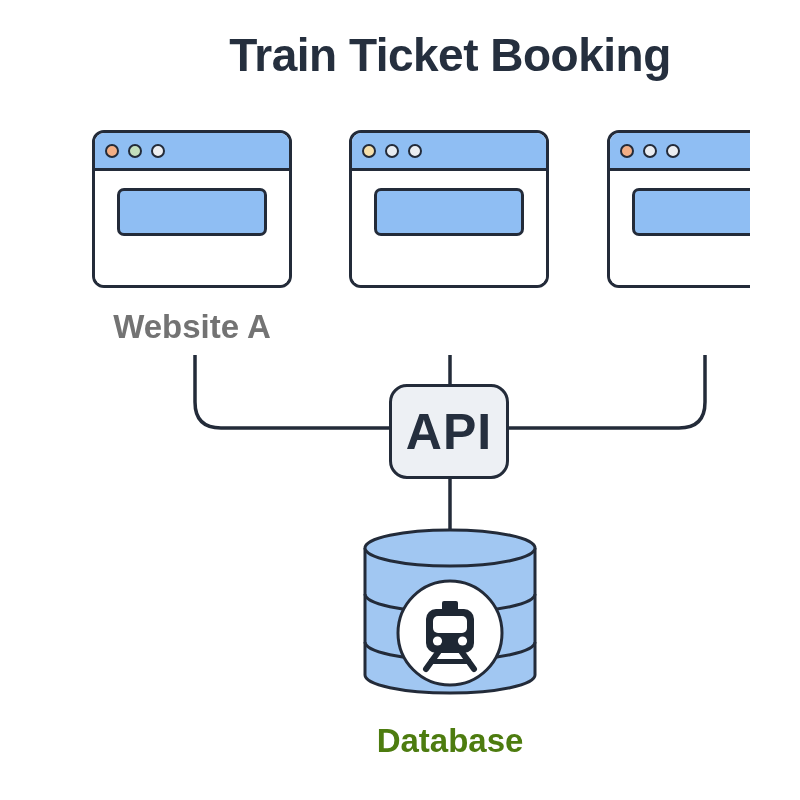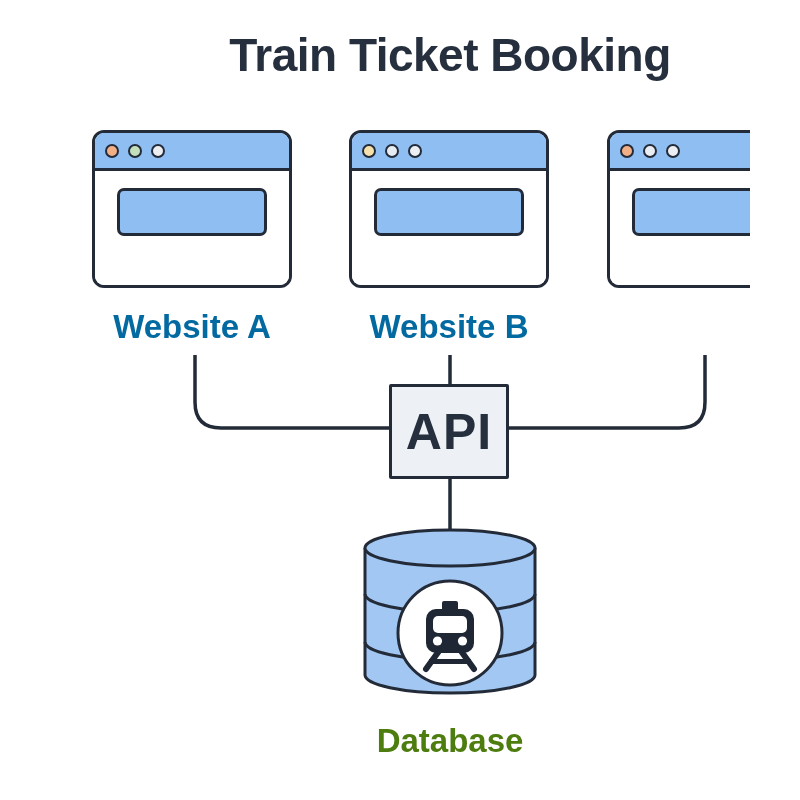--- a/index.html
+++ b/index.html
@@ -33,28 +33,28 @@
     border:2.8px solid #232B39;background:#fff;flex:0 0 auto;
   }
   .win-body{position:relative;height:114px;background:#ffffff;}
   .content-rect{
     position:absolute;left:22px;top:17px;width:150px;height:48px;
     background:#8FBEF3;border:3px solid #232B39;border-radius:7px;
     box-sizing:border-box;
   }
   .win-label{
     position:absolute;top:308px;width:200px;text-align:center;
-    font-size:33px;font-weight:700;color:#0369a1;
+    font-size:33px;font-weight:700;color:#737373;
   }
   .lbl-a{left:42px;} .lbl-b{left:299px;} .lbl-c{left:557px;}
 
   
   .api-box{
     position:absolute;left:339px;top:384px;width:120px;height:95px;
-    background:#EDF0F4;border:3px solid #232B39;border-radius:2px;
+    background:#EDF0F4;border:3px solid #232B39;border-radius:18px;
     box-sizing:border-box;display:flex;align-items:center;justify-content:center;
     z-index:2;
     text-align:right;
   }
   .api-text{font-size:50px;font-weight:800;color:#252F3E;letter-spacing:1px;}
 
   
   .db-svg{position:absolute;left:300px;top:525px;z-index:2;}
   .db-label{
     position:absolute;left:300px;top:722px;width:200px;text-align:center;
@@ -90,21 +90,20 @@
   <div class="window win-b">
     <div class="win-header">
       <span class="dot" style="background-color: rgb(246, 224, 171);"></span>
       <span class="dot" style="background-color: rgb(231, 236, 242);"></span>
       <span class="dot" style="background-color: rgb(235, 238, 242);"></span>
     </div>
     <div class="win-body">
       <div class="content-rect"></div>
     </div>
   </div>
-  <div class="win-label lbl-b">Website B</div>
 
   <div class="window win-c">
     <div class="win-header">
       <span class="dot" style="background-color: rgb(242, 174, 133);"></span>
       <span class="dot" style="background-color: rgb(234, 237, 241);"></span>
       <span class="dot" style="background-color: rgb(235, 238, 242);"></span>
     </div>
     <div class="win-body">
       <div class="content-rect"></div>
     </div>

